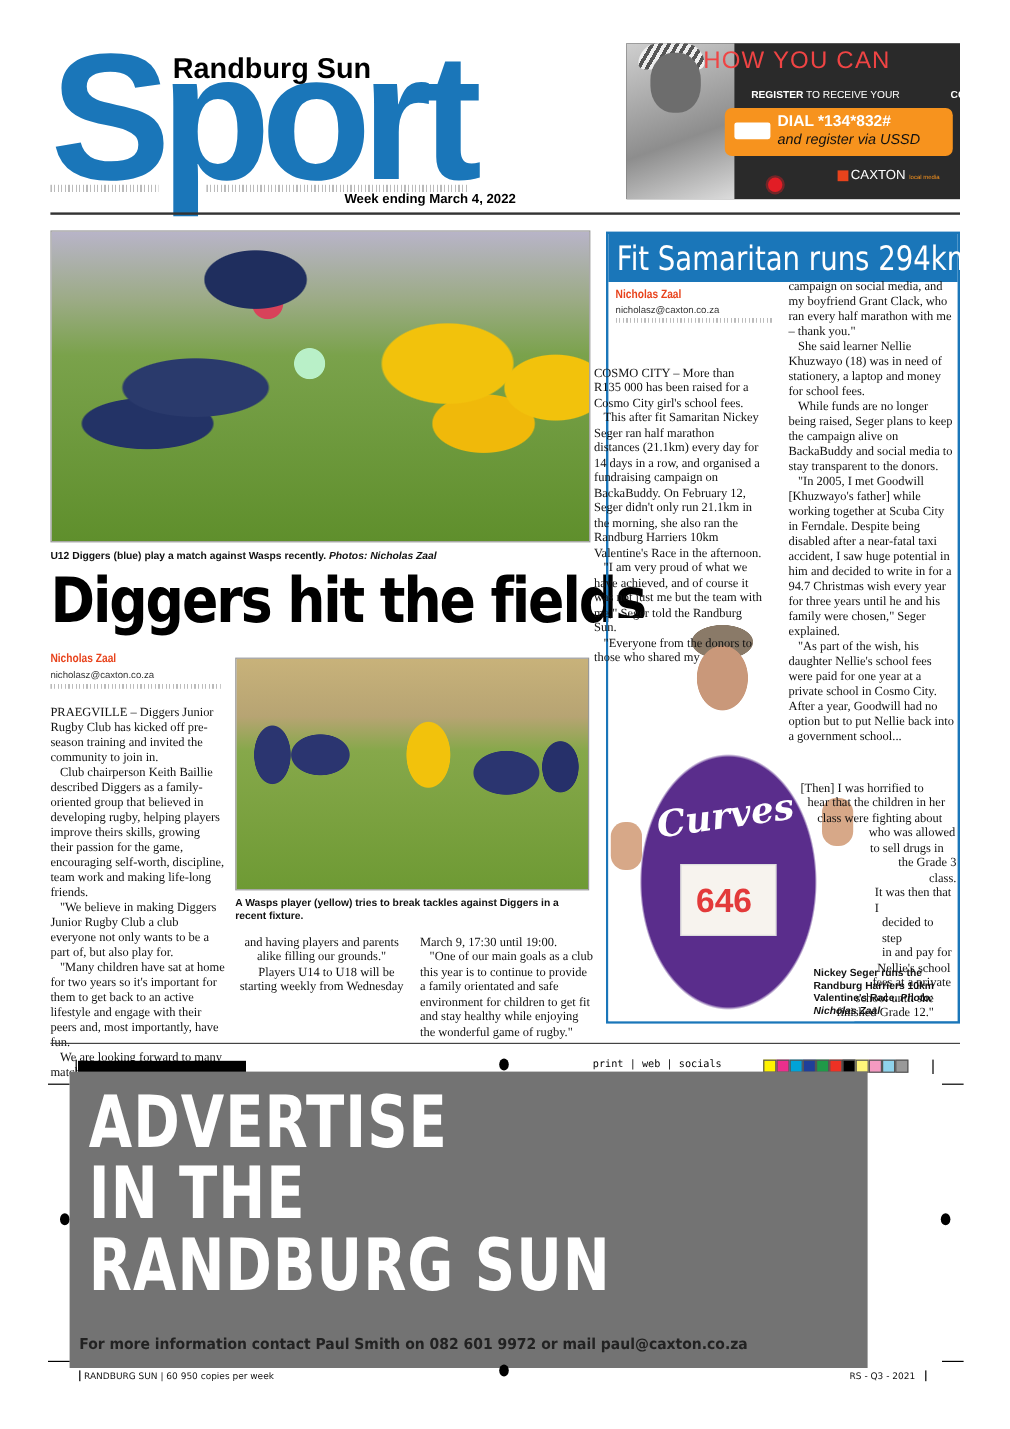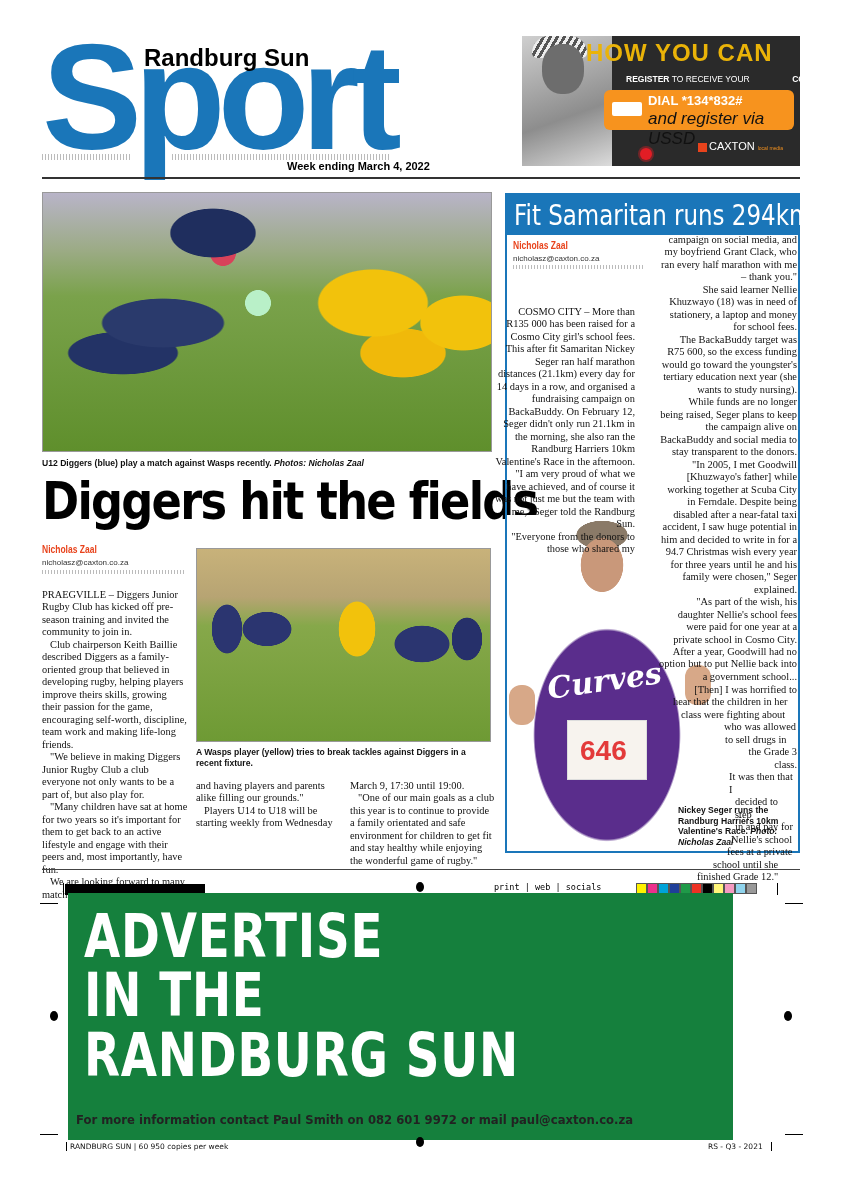--- a/index.html
+++ b/index.html
@@ -11,27 +11,27 @@
   .paper-name { position: absolute; left: 102px; top: 12px; font-family: "Liberation Sans", sans-serif; font-weight: 700; font-size: 24px; color: #000; }
   .dotline { position: absolute; height: 6px; background: repeating-linear-gradient(90deg, #bbb 0 1px, transparent 1px 3px); }
   .week-ending { position: absolute; left: 232px; top: 128px; font-family: "Liberation Sans", sans-serif; font-weight: 700; font-size: 11px; color: #000; }
   .head-rule { position: absolute; left: 42px; top: 177px; width: 758px; height: 2px; background: #333; }
 
   
   .vax-ad { position: absolute; left: 522px; top: 36px; width: 278px; height: 130px; background: #2a2a2a; overflow: hidden; }
   .vax-woman { position: absolute; left: 0; top: 0; width: 90px; height: 130px; background: linear-gradient(160deg, #cfcfcf, #8d8d8d 60%, #dcdcdc); }
   .vax-woman .head { position: absolute; left: 20px; top: 8px; width: 42px; height: 50px; border-radius: 45%; background: #6d6d6d; }
   .vax-woman .wrap { position: absolute; left: 10px; top: 0; width: 55px; height: 22px; border-radius: 20px 20px 6px 6px; background: repeating-linear-gradient(120deg, #eee 0 3px, #555 3px 6px); }
-  .vax-title { position: absolute; left: 64px; top: 5px; font-family: "Liberation Sans", sans-serif; font-weight: 700; font-size: 24px; color: #eab308; letter-spacing: 1px; line-height: 1; }
+  .vax-title { position: absolute; left: 64px; top: 5px; font-family: "Liberation Sans", sans-serif; font-weight: 400; font-size: 20px; color: #ef4444; letter-spacing: 1px; line-height: 1; }
   .vax-sub { position: absolute; left: 64px; top: 38px; font-family: "Liberation Sans", sans-serif; font-size: 8.5px; color: #fff; white-space: nowrap; }
   .vax-sub b { font-weight: 700; padding-left: 40px; }
   .vax-orange { position: absolute; left: 82px; top: 54px; width: 190px; height: 40px; background: #f7931e; border-radius: 6px; }
   .vax-bubble { position: absolute; left: 90px; top: 66px; width: 30px; height: 14px; background: #fff; border-radius: 2px; }
   .vax-dial { position: absolute; left: 126px; top: 57px; font-family: "Liberation Sans", sans-serif; font-weight: 700; font-size: 13px; color: #fff; }
-  .vax-ussd { position: absolute; left: 126px; top: 73px; font-family: "Liberation Sans", sans-serif; font-style: italic; font-size: 17px; color: #111; }
+  .vax-ussd { position: absolute; left: 126px; top: 73px; font-family: "Liberation Sans", sans-serif; font-style: italic; font-size: 12px; color: #111; }
   .vax-caxton { position: absolute; left: 176px; top: 104px; font-family: "Liberation Sans", sans-serif; font-size: 11px; color: #fff; }
   .vax-caxton small { font-size: 5px; color: #f7931e; }
   .vax-logo-mark { display: inline-block; width: 9px; height: 9px; background: #e8431c; vertical-align: middle; margin-right: 2px; }
   .vax-virus { position: absolute; left: 118px; top: 112px; width: 12px; height: 12px; border-radius: 50%; background: #e21d25; box-shadow: 0 0 0 2px rgba(226,29,37,.4); }
 
   
   .photo { position: absolute; overflow: hidden; border: 1px solid #999; }
   .photo-scrum { left: 42px; top: 192px; width: 450px; height: 260px; background:
       radial-gradient(ellipse 90px 55px at 330px 110px, #f2c20c 0 60%, transparent 62%),
       radial-gradient(ellipse 70px 45px at 420px 130px, #f2c20c 0 60%, transparent 62%),
@@ -68,32 +68,32 @@
       radial-gradient(ellipse 30px 38px at 95px 50px, #c9987a 0 70%, transparent 72%),
       radial-gradient(ellipse 36px 20px at 95px 20px, #8a7a68 0 70%, transparent 72%),
       radial-gradient(ellipse 90px 130px at 100px 220px, #5a2d8c 0 80%, transparent 82%),
       #ffffff; }
   .bib { position: absolute; left: 60px; top: 205px; width: 80px; height: 60px; background: #f7f3ee; border: 1px solid #ddd; }
   .bib span { position: absolute; left: 12px; top: 14px; font-family: "Liberation Sans", sans-serif; font-weight: 700; font-size: 28px; color: #e33a3a; }
   .curves { position: absolute; left: 40px; top: 148px; font-family: "DejaVu Serif", serif; font-style: italic; font-weight: 700; font-size: 30px; color: #fff; transform: rotate(-8deg); }
   .thumb { position: absolute; width: 26px; height: 40px; border-radius: 12px; background: #d7a888; }
 
   .sam-text { position: absolute; font-size: 10.4px; line-height: 1.2; color: #111; }
-  .sam-text p { text-indent: 8px; text-align: right; }
+  .sam-text p { text-indent: 8px; }
   .sam-text p.first { text-indent: 0; }
 
   
   .bottom-rule { position: absolute; left: 42px; top: 869px; width: 758px; height: 1px; background: #444; }
   .adv-blackbar { position: absolute; left: 65px; top: 884px; width: 140px; height: 11px; background: #000; }
   .adv-tick { position: absolute; width: 1px; height: 12px; background: #000; }
   .reg-mark { position: absolute; width: 8px; height: 10px; border-radius: 50%; background: #000; }
   .adv-channels { position: absolute; left: 494px; top: 882px; font-family: "DejaVu Sans Mono", monospace; font-size: 8.5px; color: #000; }
   .swatches { position: absolute; left: 636px; top: 883px; display: flex; gap: 0; }
   .swatches span { width: 11px; height: 11px; display: block; border: 1px solid #555; }
-  .adv-box { position: absolute; left: 68px; top: 893px; width: 665px; height: 247px; background: #15803d; }
+  .adv-box { position: absolute; left: 58px; top: 893px; width: 665px; height: 247px; background: #737373; }
   .adv-big { position: absolute; left: 16px; top: 14px; font-family: "DejaVu Sans", sans-serif; font-weight: 700; font-size: 60px; color: #fff; line-height: 0.99; transform: scaleX(0.78); transform-origin: left; white-space: nowrap; letter-spacing: 1px; }
   .adv-contact { position: absolute; left: 8px; top: 219px; font-family: "DejaVu Sans", sans-serif; font-weight: 700; font-size: 12.5px; color: #222; white-space: nowrap; transform: scaleX(0.93); transform-origin: left; }
   .crop-line { position: absolute; height: 1px; background: #000; }
   .footer-left { position: absolute; left: 66px; top: 1142px; font-family: "DejaVu Sans", sans-serif; font-size: 7.5px; color: #111; padding-left: 3px; border-left: 1px solid #000; }
   .footer-right { position: absolute; left: 708px; top: 1142px; font-family: "DejaVu Sans", sans-serif; font-size: 7.5px; color: #111; padding-right: 8px; border-right: 1px solid #000; }
 </style>
 </head>
 <body>
 
 <div class="masthead">
@@ -135,21 +135,21 @@
   <p class="first">PRAEGVILLE – Diggers Junior Rugby Club has kicked off pre-season training and invited the community to join in.</p>
   <p>Club chairperson Keith Baillie described Diggers as a family-oriented group that believed in developing rugby, helping players improve theirs skills, growing their passion for the game, encouraging self-worth, discipline, team work and making life-long friends.</p>
   <p>"We believe in making Diggers Junior Rugby Club a club everyone not only wants to be a part of, but also play for.</p>
   <p>"Many children have sat at home for two years so it's important for them to get back to an active lifestyle and engage with their peers and, most importantly, have fun.</p>
   <p>We are looking forward to many matches and tournaments this year</p>
 </div>
 
 <div class="photo photo-tackle"></div>
 <div class="caption" style="left:196px;top:747px;width:295px;">A Wasps player (yellow) tries to break tackles against Diggers in a recent fixture.</div>
 
-<div class="col-text" style="left:196px;top:780px;width:144px;">
+<div class="col-text" style="left:196px;top:780px;width:144px;text-align:center;">
   <p class="first">and having players and parents alike filling our grounds."</p>
   <p>Players U14 to U18 will be starting weekly from Wednesday</p>
 </div>
 <div class="col-text" style="left:350px;top:780px;width:146px;">
   <p class="first">March 9, 17:30 until 19:00.</p>
   <p>"One of our main goals as a club this year is to continue to provide a family orientated and safe environment for children to get fit and stay healthy while enjoying the wonderful game of rugby."</p>
 </div>
 
 <div class="sam-box">
   <div class="sam-title">
@@ -172,27 +172,26 @@
 <div class="sam-text" style="left:495px;top:284px;width:140px;margin-top:22px;">
   <p class="first">COSMO CITY – More than R135 000 has been raised for a Cosmo City girl's school fees.</p>
   <p>This after fit Samaritan Nickey Seger ran half marathon distances (21.1km) every day for 14 days in a row, and organised a fundraising campaign on BackaBuddy. On February 12, Seger didn't only run 21.1km in the morning, she also ran the Randburg Harriers 10km Valentine's Race in the afternoon.</p>
   <p>"I am very proud of what we have achieved, and of course it was not just me but the team with me," Seger told the Randburg Sun.</p>
   <p>"Everyone from the donors to those who shared my</p>
 </div>
 
 <div class="sam-text" style="left:657px;top:234px;width:140px;">
   <p class="first">campaign on social media, and my boyfriend Grant Clack, who ran every half marathon with me – thank you."</p>
   <p>She said learner Nellie Khuzwayo (18) was in need of stationery, a laptop and money for school fees.</p>
-  <p>The BackaBuddy target was R75 600, so the excess funding would go toward the youngster's tertiary education next year (she wants to study nursing).</p>
   <p>While funds are no longer being raised, Seger plans to keep the campaign alive on BackaBuddy and social media to stay transparent to the donors.</p>
   <p>"In 2005, I met Goodwill [Khuzwayo's father] while working together at Scuba City in Ferndale. Despite being disabled after a near-fatal taxi accident, I saw huge potential in him and decided to write in for a 94.7 Christmas wish every year for three years until he and his family were chosen," Seger explained.</p>
   <p>"As part of the wish, his daughter Nellie's school fees were paid for one year at a private school in Cosmo City. After a year, Goodwill had no option but to put Nellie back into a government school...</p>
 </div>
 <div class="sam-text" style="left:657px;top:652px;width:140px;text-align:center;">
-  <div style="padding-left:10px;text-align:right;margin-top:32px;">[Then] I was horrified to</div>
+  <div style="padding-left:10px;text-align:left;">[Then] I was horrified to</div>
   <div style="padding-left:16px;text-align:left;">hear that the children in her</div>
   <div style="padding-left:24px;text-align:left;">class were fighting about</div>
   <div style="padding-left:66px;text-align:center;">who was allowed</div>
   <div style="padding-left:68px;text-align:left;">to sell drugs in</div>
   <div style="padding-left:68px;text-align:right;">the Grade 3 class.</div>
   <div style="padding-left:72px;text-align:left;">It was then that I</div>
   <div style="padding-left:78px;text-align:left;">decided to step</div>
   <div style="padding-left:78px;text-align:left;">in and pay for</div>
   <div style="padding-left:74px;text-align:left;">Nellie's school</div>
   <div style="padding-left:70px;text-align:left;">fees at a private</div>

